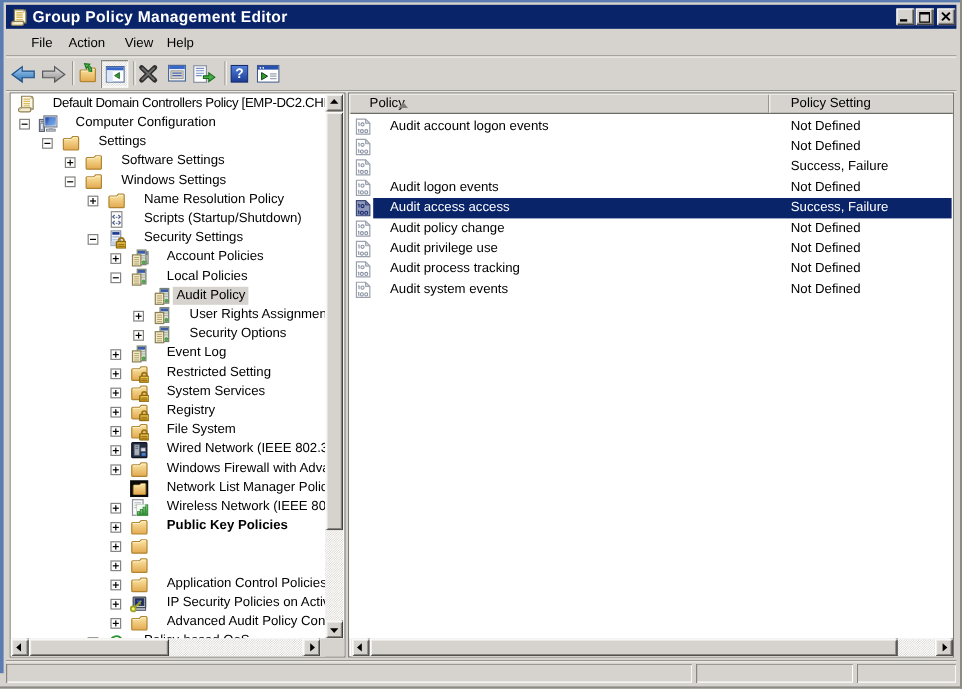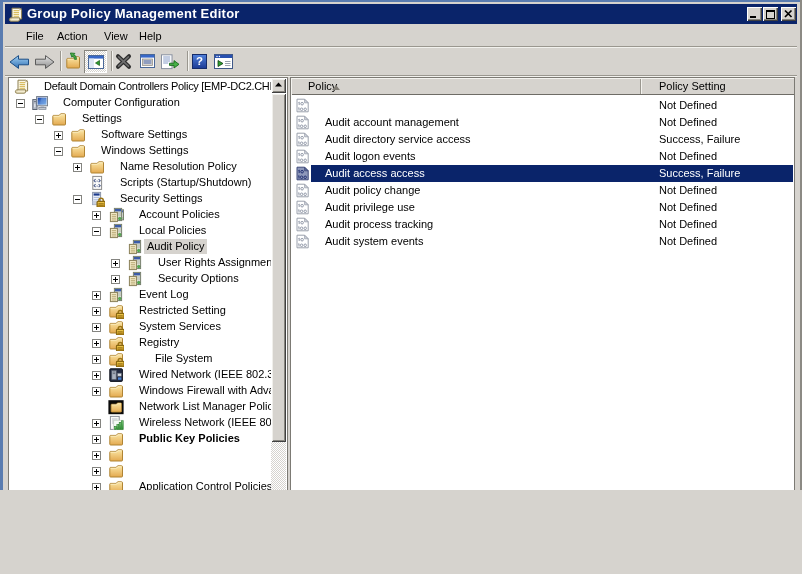--- a/index.html
+++ b/index.html
@@ -4,21 +4,21 @@
 body{width:802px;height:574px;background:#d6d3ce;font-family:"Liberation Sans",sans-serif;}
 .abs{position:absolute;}
 .checker{background-color:#ffffff;background-image:
       linear-gradient(45deg,#d6d3ce 25%,transparent 25%,transparent 75%,#d6d3ce 75%),
       linear-gradient(45deg,#d6d3ce 25%,transparent 25%,transparent 75%,#d6d3ce 75%);
       background-size:2px 2px;background-position:0 0,1px 1px;}
 .raised{background:#d6d3ce;box-shadow:inset 1px 1px 0 #ffffff,inset -1px -1px 0 #404040,inset 2px 2px 0 #f0efeb,inset -2px -2px 0 #87857e;}
 .btnface{background:#d6d3ce;box-shadow:inset 1px 1px 0 #ffffff,inset -1px -1px 0 #404040,inset -2px -2px 0 #87857e;}
 .txt{position:absolute;font-size:11px;color:#000;white-space:pre;line-height:16px;padding-left:11px;}
 </style></head><body>
-<div class="abs" style="left:0;top:0;width:802px;height:490px;overflow:hidden;">
+<div class="abs" style="left:0;top:0;width:802px;height:574px;overflow:hidden;">
 <div class="abs" style="left:0;top:0;width:802px;height:574px;background:#d6d3ce;"></div>
 <div class="abs" style="left:0;top:0;width:3px;height:561px;background:#5a7cb0;"></div>
 <div class="abs" style="left:0;top:0;width:802px;height:2px;background:#5a7cb0;"></div>
 <div class="abs" style="left:800px;top:0;width:2px;height:574px;background:#8c8a84;"></div>
 <div class="abs" style="left:0;top:572px;width:802px;height:2px;background:#8c8a84;"></div>
 <div class="abs" style="left:5px;top:4px;width:792px;height:20px;background:#0a246a;"></div>
 <svg width="15" height="15" viewBox="0 0 15 15" style="position:absolute;left:8px;top:7px;">
 <defs>
 <linearGradient id="gfold" x1="0" y1="0" x2="0" y2="1">
  <stop offset="0" stop-color="#fbe7a6"></stop>
@@ -993,21 +993,21 @@
 </linearGradient>
 </defs>
         <path d="M1.8 13.2 v-8 q0-0.8 0.8-0.8 h5.6 l1.4-1.6 h4 q0.9 0 0.9 0.9 v9.5 q0 0.8-0.8 0.8 h-11 q-0.9 0-0.9-0.8 z" fill="url(#gfold)" stroke="#b08433" stroke-width="1"></path>
         <path d="M2.6 5.2 h5.9 l1.4-1.5 h3.7" fill="none" stroke="#fdf3cd" stroke-width="0.8"></path>
         <g transform="translate(8.0 6.8) scale(1.18)">
           <path d="M1.9 3.2 v-0.9 a1.7 1.7 0 0 1 3.4 0 v0.9" fill="none" stroke="#9a7414" stroke-width="1.2"></path>
           <rect x="0.4" y="3.1" width="6.4" height="4.6" rx="0.7" fill="url(#glock)" stroke="#8a6810"></rect>
           <path d="M1.5 5 h4.2 M1.5 6.3 h4.2" stroke="#8a6810" stroke-width="0.6"></path>
         </g>
       </svg>
-<div class="txt" style="left:119px;top:273px;line-height:15px;margin-left:16px;">File System</div>
+<div class="txt" style="left:119px;top:273px;line-height:15px;">File System</div>
 <div class="abs" style="left:82.5px;top:292.5px;width:9px;height:9px;background:#fff;border:1px solid #848480;box-sizing:border-box;"></div>
 <div class="abs" style="left:84.5px;top:296.5px;width:5px;height:1px;background:#000;"></div>
 <div class="abs" style="left:86.5px;top:294.5px;width:1px;height:5px;background:#000;"></div>
 <svg width="16" height="16" viewBox="0 0 16 16" style="position:absolute;left:99px;top:289px;">
 <defs>
 <linearGradient id="gfold" x1="0" y1="0" x2="0" y2="1">
  <stop offset="0" stop-color="#fbe7a6"></stop>
             <stop offset="1" stop-color="#e3a94f"></stop>
 </linearGradient>
 <linearGradient id="gscreen" x1="0" y1="0" x2="1" y2="1">
@@ -1470,46 +1470,45 @@
         <path d="M1 1.2 h7.6 l3.6 3.6 v9 H1 z" fill="#ffffff" stroke="#9aa0ac" stroke-width="1"></path>
         <path d="M8.6 1.2 v3.6 h3.6 z" fill="#d0d4dc" stroke="#9aa0ac" stroke-width="0.8"></path>
         <g stroke="#8890a0" fill="none" stroke-width="0.9">
           <path d="M3.2 4 v3 M3.2 4 l-0.7 0.6"></path>
           <rect x="4.8" y="4.4" width="2.6" height="2.6" rx="1.3"></rect>
           <path d="M3 9.6 v3 M3 9.6 l-0.7 0.6"></path>
           <rect x="4.4" y="10" width="2.4" height="2.6" rx="1.2"></rect>
           <rect x="8" y="10" width="2.4" height="2.6" rx="1.2"></rect>
         </g>
       </svg>
+<div class="txt" style="left:23px;top:2px;line-height:17px;color:#000;">Audit account logon events</div>
 <div class="txt" style="left:357px;top:2px;line-height:17px;color:#000;">Not Defined</div>
 <svg width="14" height="16" viewBox="0 0 14 16" style="position:absolute;left:5px;top:20px;">
         <path d="M1 1.2 h7.6 l3.6 3.6 v9 H1 z" fill="#ffffff" stroke="#9aa0ac" stroke-width="1"></path>
         <path d="M8.6 1.2 v3.6 h3.6 z" fill="#d0d4dc" stroke="#9aa0ac" stroke-width="0.8"></path>
         <g stroke="#8890a0" fill="none" stroke-width="0.9">
           <path d="M3.2 4 v3 M3.2 4 l-0.7 0.6"></path>
           <rect x="4.8" y="4.4" width="2.6" height="2.6" rx="1.3"></rect>
           <path d="M3 9.6 v3 M3 9.6 l-0.7 0.6"></path>
           <rect x="4.4" y="10" width="2.4" height="2.6" rx="1.2"></rect>
           <rect x="8" y="10" width="2.4" height="2.6" rx="1.2"></rect>
         </g>
       </svg>
-<div class="txt" style="left:23px;top:19px;line-height:17px;color:#000;">Audit account management</div>
 <div class="txt" style="left:357px;top:19px;line-height:17px;color:#000;">Not Defined</div>
 <svg width="14" height="16" viewBox="0 0 14 16" style="position:absolute;left:5px;top:37px;">
         <path d="M1 1.2 h7.6 l3.6 3.6 v9 H1 z" fill="#ffffff" stroke="#9aa0ac" stroke-width="1"></path>
         <path d="M8.6 1.2 v3.6 h3.6 z" fill="#d0d4dc" stroke="#9aa0ac" stroke-width="0.8"></path>
         <g stroke="#8890a0" fill="none" stroke-width="0.9">
           <path d="M3.2 4 v3 M3.2 4 l-0.7 0.6"></path>
           <rect x="4.8" y="4.4" width="2.6" height="2.6" rx="1.3"></rect>
           <path d="M3 9.6 v3 M3 9.6 l-0.7 0.6"></path>
           <rect x="4.4" y="10" width="2.4" height="2.6" rx="1.2"></rect>
           <rect x="8" y="10" width="2.4" height="2.6" rx="1.2"></rect>
         </g>
       </svg>
-<div class="txt" style="left:23px;top:36px;line-height:17px;color:#000;">Audit directory service access</div>
 <div class="txt" style="left:357px;top:36px;line-height:17px;color:#000;">Success, Failure</div>
 <svg width="14" height="16" viewBox="0 0 14 16" style="position:absolute;left:5px;top:54px;">
         <path d="M1 1.2 h7.6 l3.6 3.6 v9 H1 z" fill="#ffffff" stroke="#9aa0ac" stroke-width="1"></path>
         <path d="M8.6 1.2 v3.6 h3.6 z" fill="#d0d4dc" stroke="#9aa0ac" stroke-width="0.8"></path>
         <g stroke="#8890a0" fill="none" stroke-width="0.9">
           <path d="M3.2 4 v3 M3.2 4 l-0.7 0.6"></path>
           <rect x="4.8" y="4.4" width="2.6" height="2.6" rx="1.3"></rect>
           <path d="M3 9.6 v3 M3 9.6 l-0.7 0.6"></path>
           <rect x="4.4" y="10" width="2.4" height="2.6" rx="1.2"></rect>
           <rect x="8" y="10" width="2.4" height="2.6" rx="1.2"></rect>

